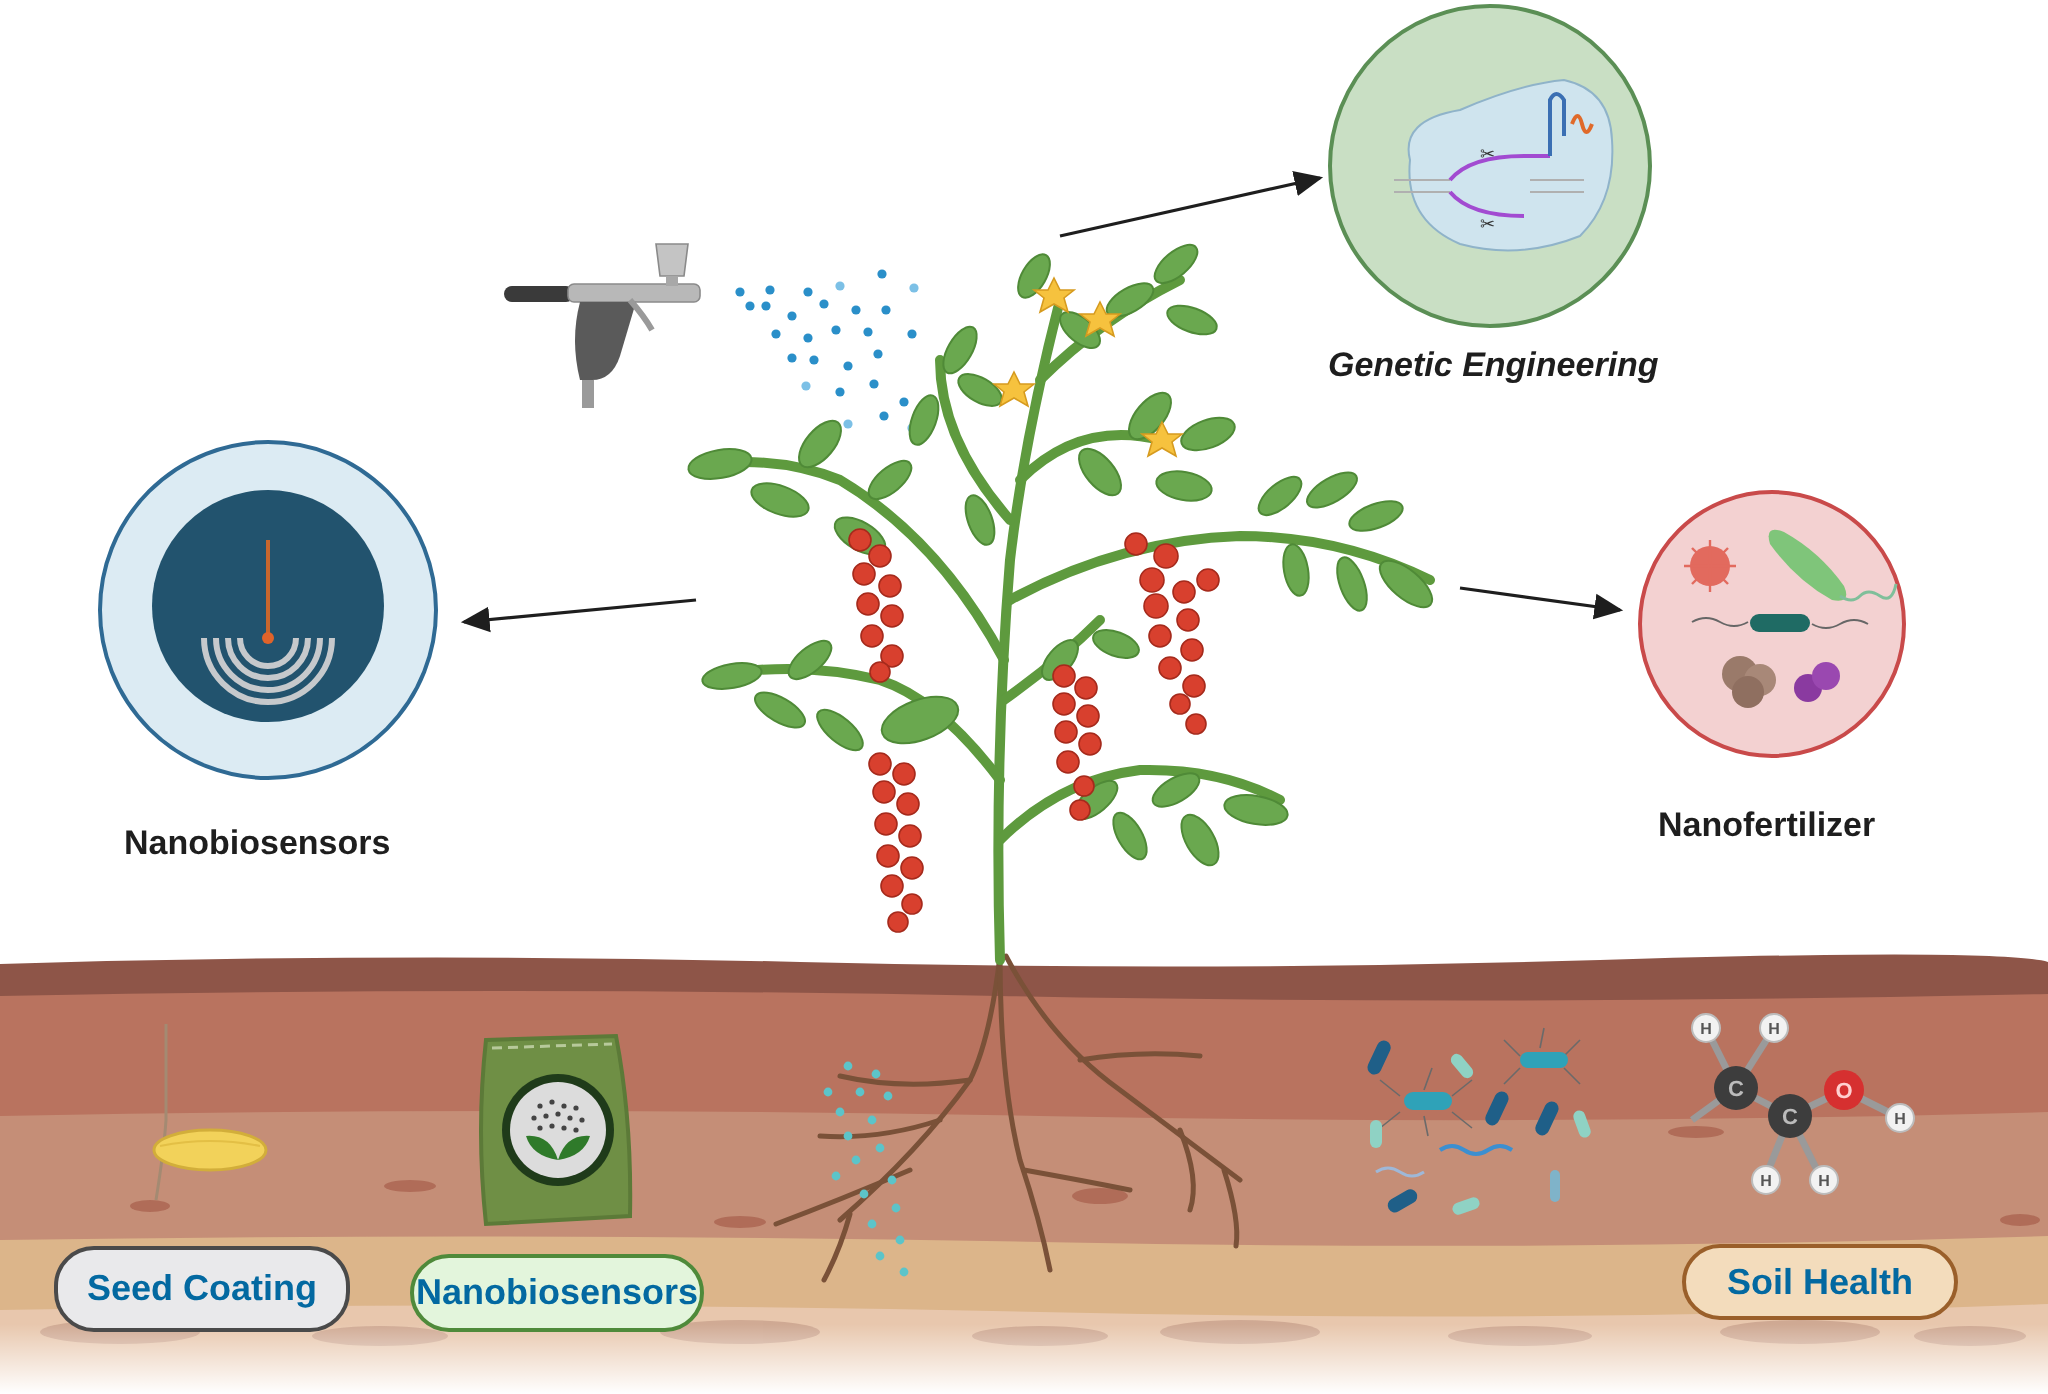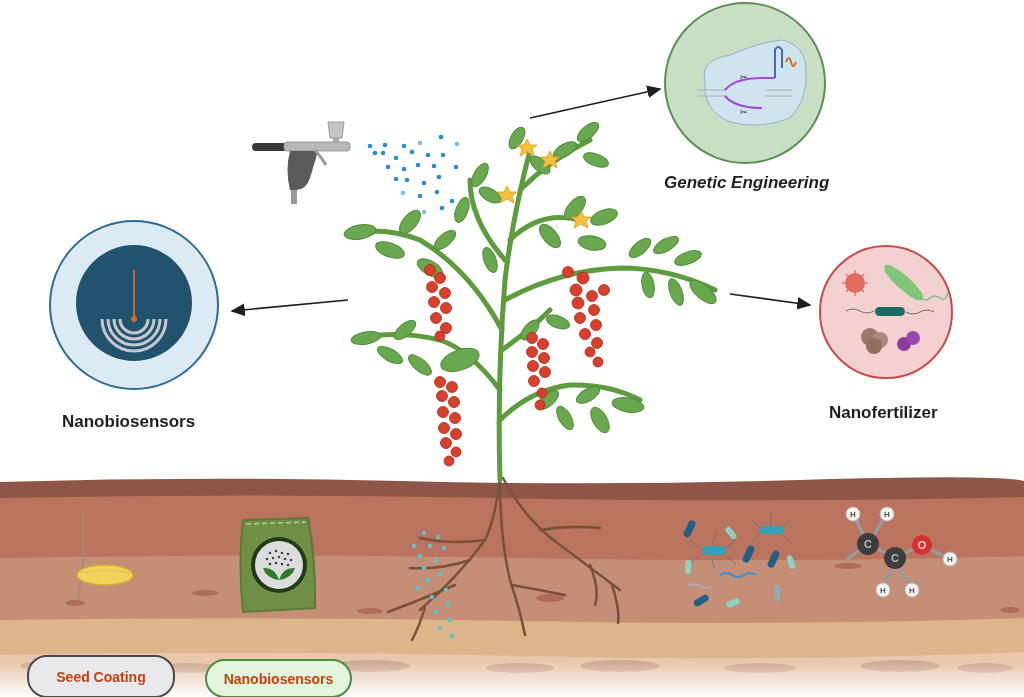--- a/index.html
+++ b/index.html
@@ -1,19 +1,19 @@
 <!DOCTYPE html>
 <html><head>
 <meta charset="utf-8">
 <style>
   html,body{margin:0;padding:0;background:#ffffff;}
   body{width:1024px;height:697px;position:relative;overflow:hidden;font-family:"Liberation Sans",sans-serif;}
   #scene{position:absolute;left:0;top:0;width:1024px;height:697px;}
   .lbl{position:absolute;font-family:"Liberation Sans",sans-serif;font-weight:bold;color:#1e1e1e;font-size:17px;white-space:nowrap;}
-  .pill{position:absolute;height:38px;border-radius:20px;border:2.5px solid;box-sizing:border-box;display:flex;align-items:center;justify-content:center;font-family:"Liberation Sans",sans-serif;font-weight:bold;font-size:14px;color:#c2410c;cursor:pointer;margin-top:32px;}
+  .pill{position:absolute;height:38px;border-radius:20px;border:2.5px solid;box-sizing:border-box;display:flex;align-items:center;justify-content:center;font-family:"Liberation Sans",sans-serif;font-weight:bold;font-size:18px;color:#0369a1;cursor:pointer;}
 </style>
 </head>
 <body>
 
 <div id="scene">
 <svg width="1024" height="697" viewBox="0 0 1024 697" xmlns="http://www.w3.org/2000/svg">
   <defs>
     <linearGradient id="fadeBottom" x1="0" y1="0" x2="0" y2="1">
       <stop offset="0" stop-color="#ffffff" stop-opacity="0"></stop>
       <stop offset="1" stop-color="#ffffff" stop-opacity="1"></stop>
@@ -381,13 +381,16 @@
 <div class="lbl" style="left:829px;top:403px;">Nanofertilizer</div>
 <div class="lbl" style="left:62px;top:412px;">Nanobiosensors</div>
 
 
 <div class="pill" id="pill0" style="left: 27px; top: 623px; width: 148px; height: 43px; background: rgb(233, 233, 235); border-color: rgb(74, 74, 74);">
       <span>Seed Coating</span>
     </div>
 <div class="pill" id="pill1" style="left: 205px; top: 627px; width: 147px; height: 39px; background: rgb(227, 245, 220); border-color: rgb(79, 138, 58);">
       <span>Nanobiosensors</span>
     </div>
+<div class="pill" id="pill3" style="left: 841px; top: 622px; width: 138px; height: 38px; background: rgb(243, 220, 188); border-color: rgb(154, 95, 42);">
+      <span>Soil Health</span>
+    </div>
 </div>
 
 </body></html>

